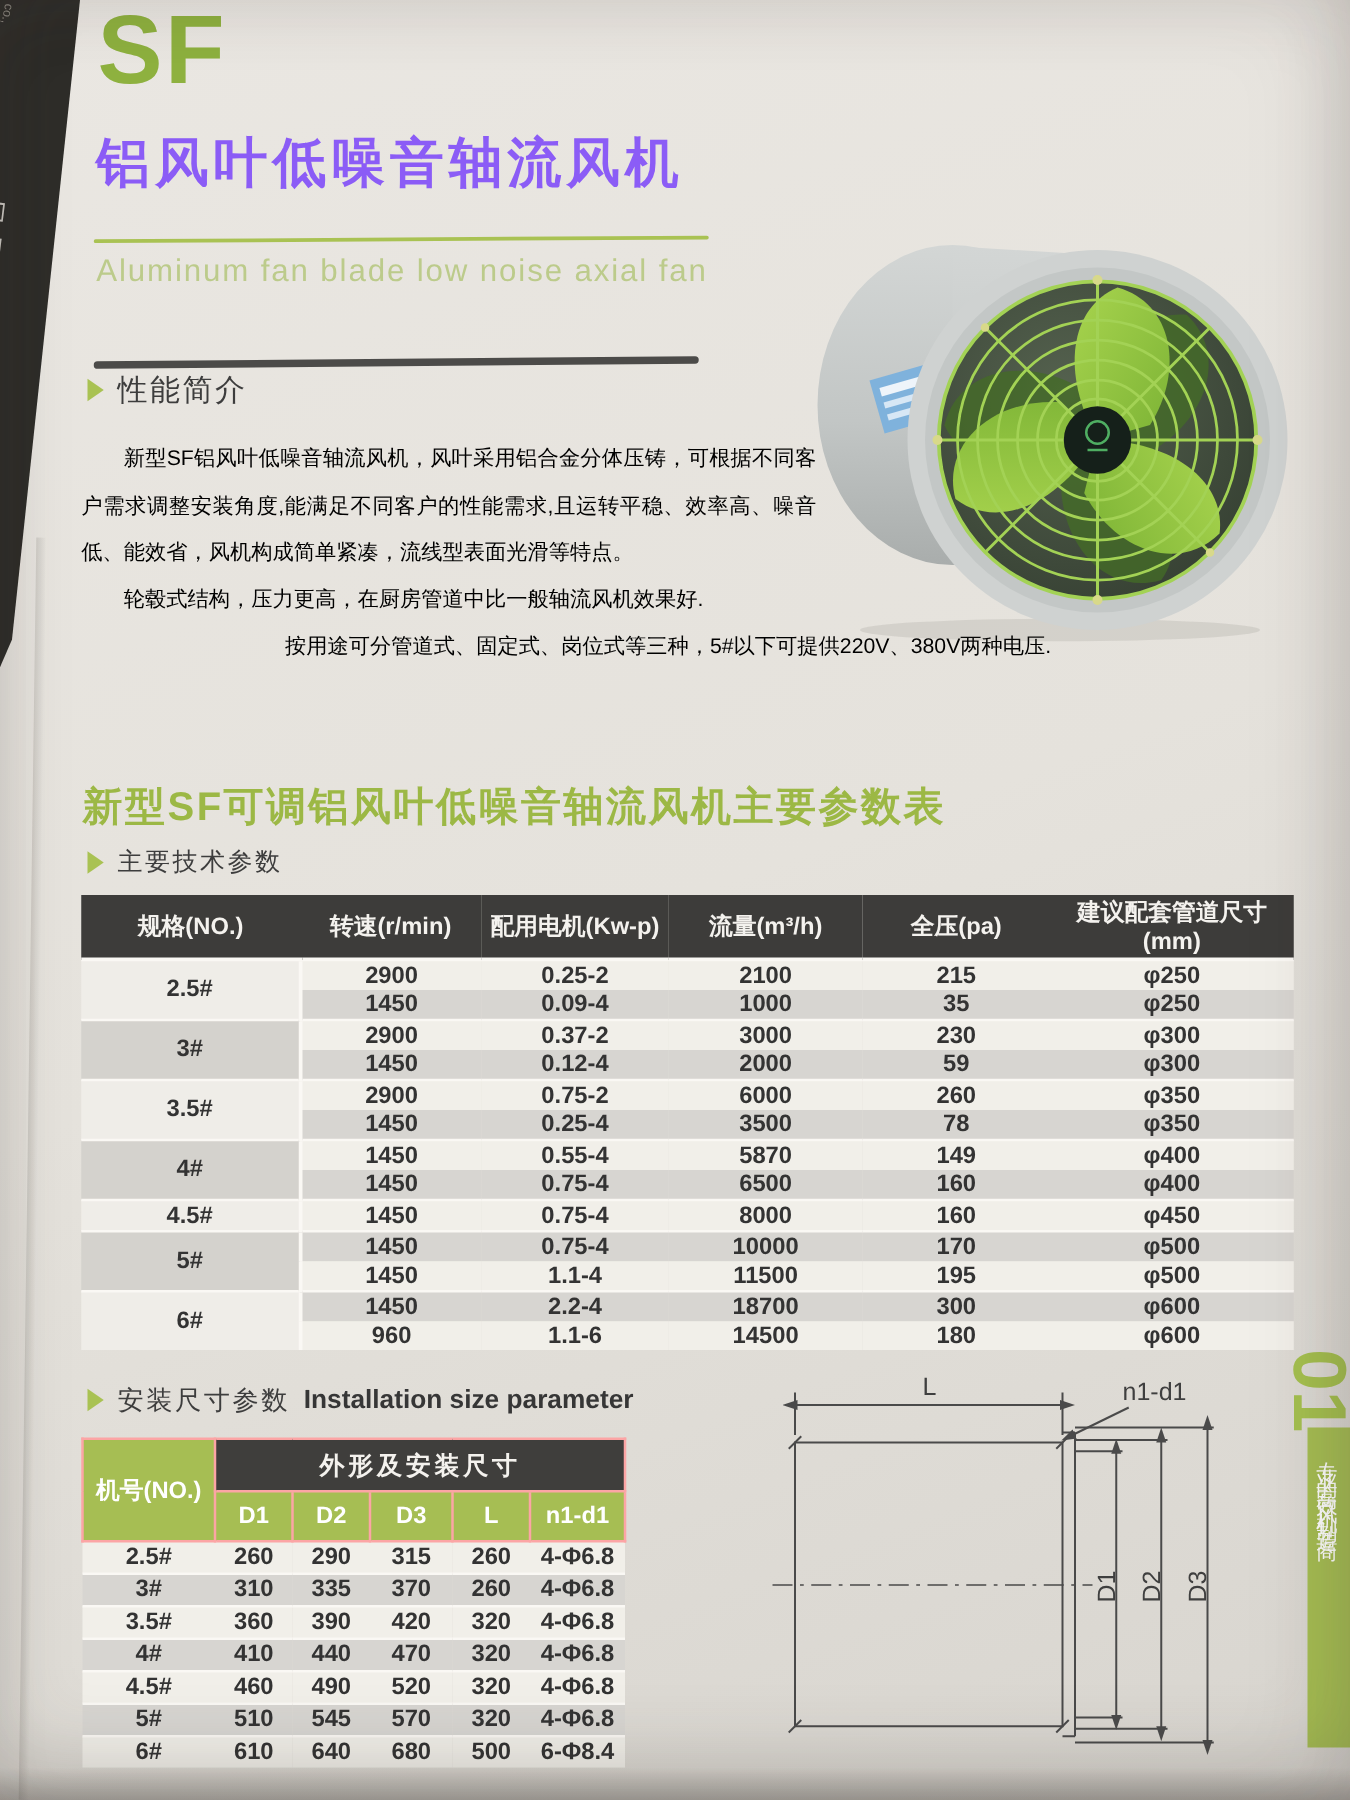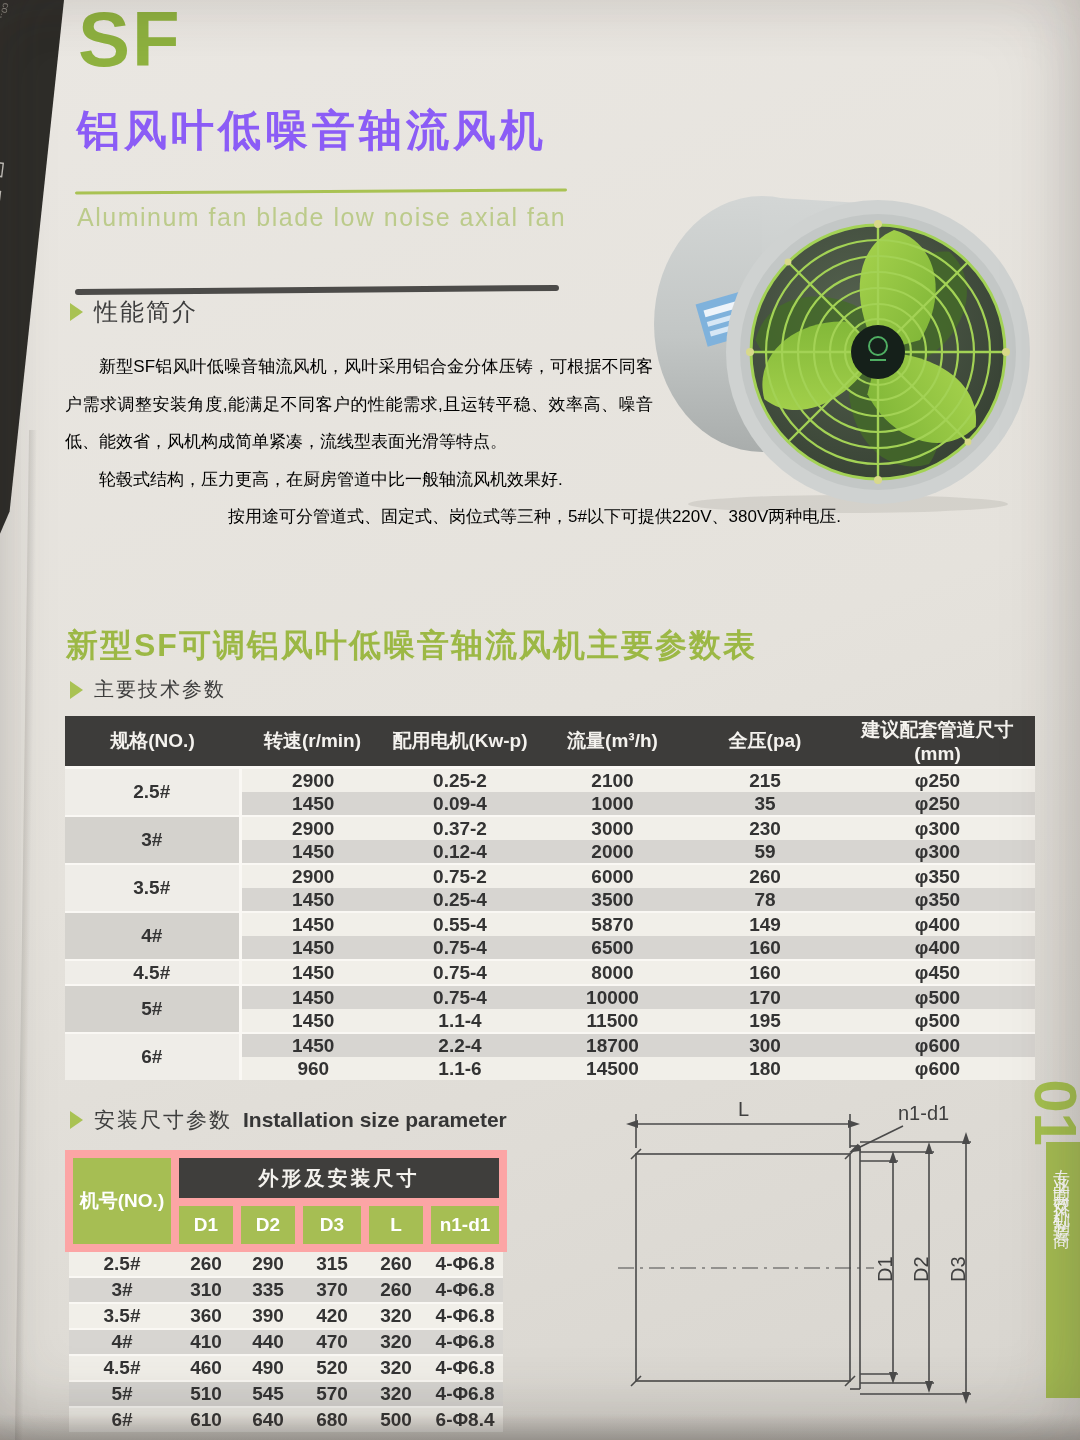--- a/index.html
+++ b/index.html
@@ -49,21 +49,21 @@
   .t-main{width:970px;font-size:19px;}
   .t-main th{background:#3d3c3a;color:#f4f2ee;height:46px;font-weight:bold;border-bottom:3px solid #faf8f4;}
   .t-main td{height:23px;text-align:center;font-weight:600;color:#333;padding:0;}
   td.sl{background:#efede8;}  td.sg{background:#d4d2cd;}
   td.rl{background:#f1efe9;}  td.rg{background:#d7d5d1;}
   td.spec{border-right:3px solid #faf8f4;font-weight:600;}
   tr.gs td{border-top:2px solid #faf8f4;}
   
   .install-table{left:65px;top:1150px;}
   .t-inst{width:434px;font-size:19px;}
-  .t-inst th{font-weight:bold;border:8px solid #fca5a5;}
+  .t-inst th{font-weight:bold;border:2px solid #fca5a5;}
   .t-inst th.green{background:#a6be53;color:#fff;height:36px;}
   .t-inst th.dark{background:#3f3e3c;color:#f4f2ee;height:38px;letter-spacing:3px;font-size:20px;}
   .t-inst td{height:24px;text-align:center;font-weight:600;color:#333;border-top:2px solid #faf8f4;padding:0;}
   
   .pagenum{left:1022px;top:1078px;font-size:60px;font-weight:bold;color:#a5c04f;transform:rotate(90deg);z-index:8;}
   .side-strip{left:1046px;top:1142px;width:40px;height:256px;background:#a6be53;z-index:8;}
   .side-strip span{writing-mode:vertical-rl;font-size:17px;color:#fff;letter-spacing:7px;padding:13px 0 0 4px;display:block;}
   
   .fan{left:622px;top:172px;z-index:3;}
   .drawing{left:598px;top:1086px;z-index:3;}

